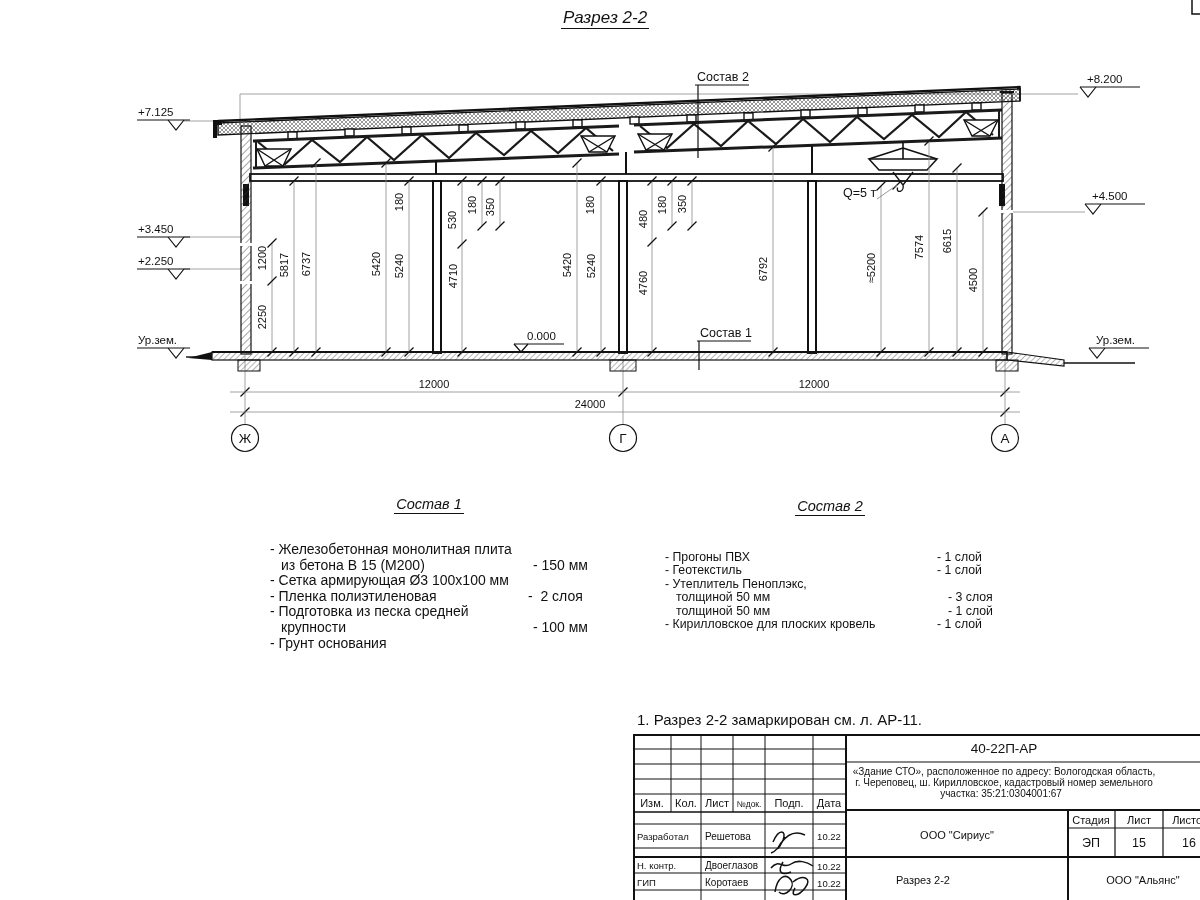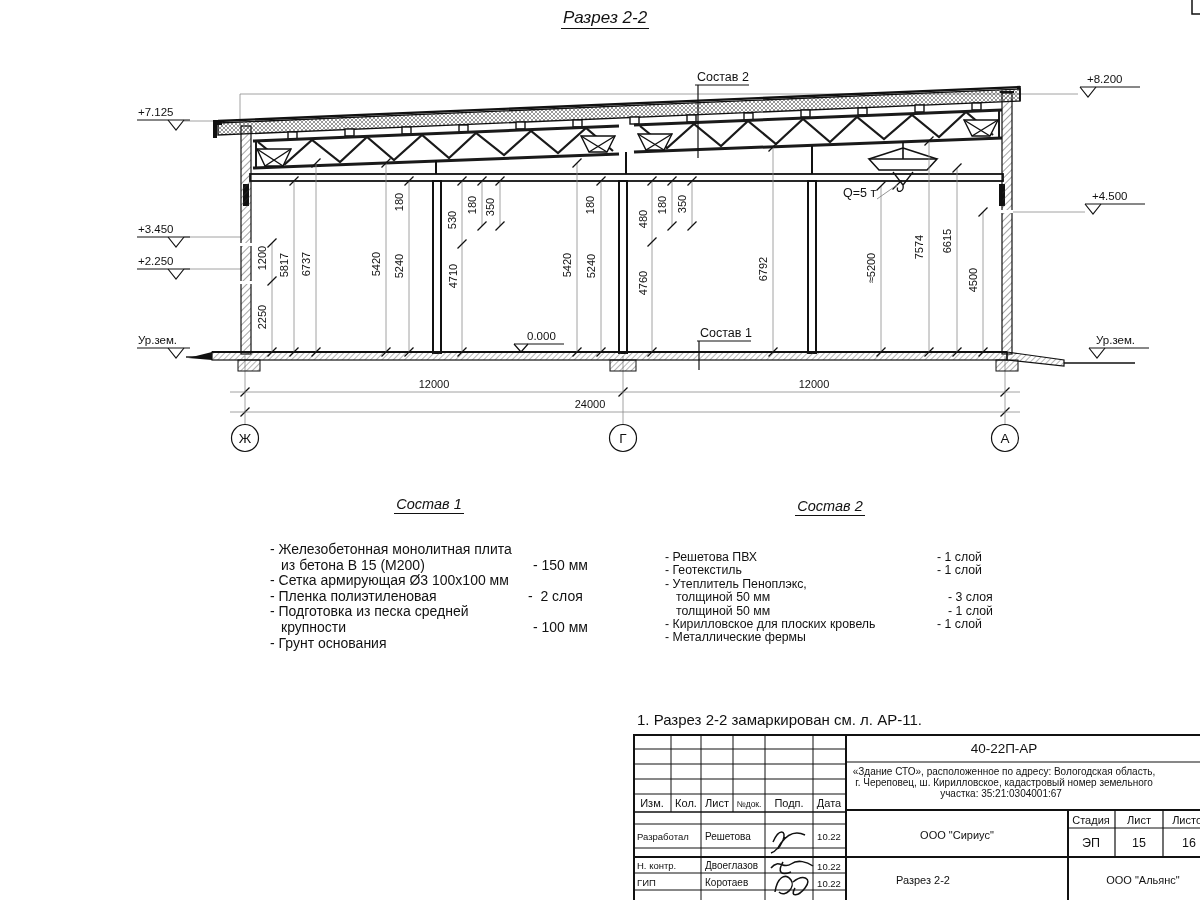--- a/index.html
+++ b/index.html
@@ -355,21 +355,21 @@
     </div>
   <div class="srow">
       <span class="st">- Грунт основания</span>
       <span class="sq"></span>
     </div>
 </div>
 
 <div class="abs sostav s2">
   <div class="hd"><span>Состав 2</span></div>
   <div class="srow">
-      <span class="st">- Решетова ПВХ</span>
+      <span class="st">- Прогоны ПВХ</span>
       <span class="sq">- 1 слой</span>
     </div>
   <div class="srow">
       <span class="st">- Геотекстиль</span>
       <span class="sq">- 1 слой</span>
     </div>
   <div class="srow">
       <span class="st">- Утеплитель Пеноплэкс,</span>
       <span class="sq"></span>
     </div>
@@ -377,24 +377,20 @@
       <span class="st ind">толщиной 50 мм</span>
       <span class="sq">- 3 слоя</span>
     </div>
   <div class="srow">
       <span class="st ind">толщиной 50 мм</span>
       <span class="sq">- 1 слой</span>
     </div>
   <div class="srow">
       <span class="st">- Кирилловское для плоских кровель</span>
       <span class="sq">- 1 слой</span>
-    </div>
-  <div class="srow">
-      <span class="st">- Металлические фермы</span>
-      <span class="sq"></span>
     </div>
 </div>
 
 <div class="abs note">1. Разрез 2-2 замаркирован см. л. АР-11.</div>
 
 <svg class="abs" style="left:633px;top:734px" width="582" height="170" viewBox="0 0 582 170">
   <g stroke="#111">
     <line x1="0" y1="1" x2="582" y2="1" stroke-width="2"></line>
     <line x1="1" y1="0" x2="1" y2="170" stroke-width="2"></line>
     <line x1="213" y1="0" x2="213" y2="170" stroke-width="2"></line>

